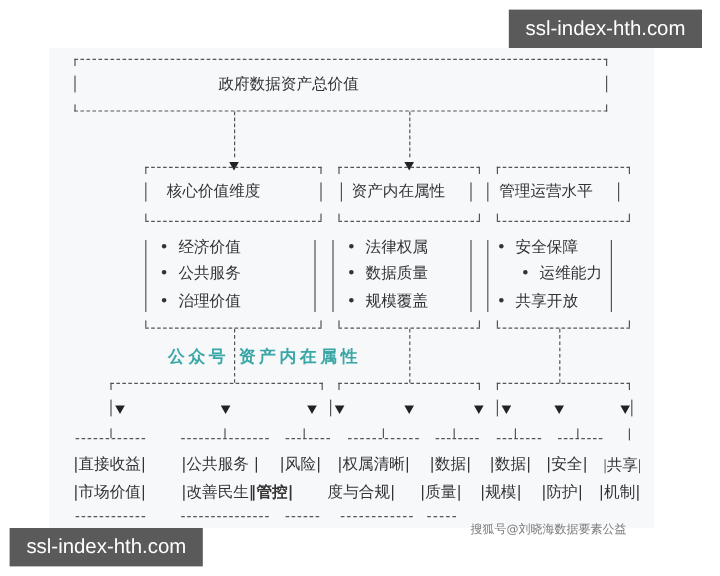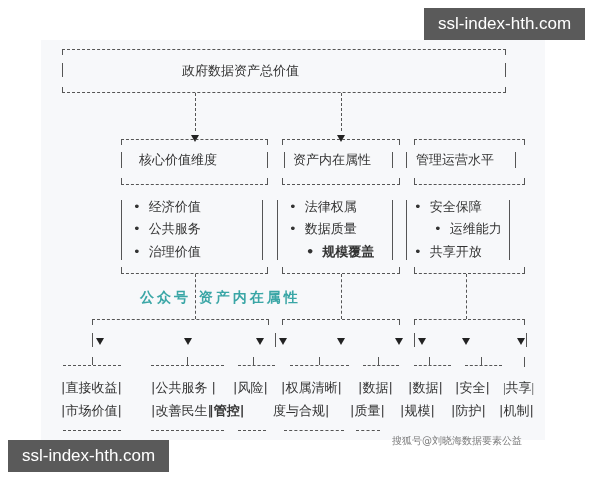--- a/index.html
+++ b/index.html
@@ -67,21 +67,21 @@
   <div class="vl" style="left:284px;top:152px;height:16px;"></div>
   <div class="vl" style="left:392px;top:152px;height:16px;"></div>
   <div class="txt" style="left:293px;top:152px;">资产内在属性</div>
   <div class="hl" style="left:282px;top:184px;width:118px;"></div>
   <div class="tick" style="left:282px;top:178px;"></div>
   <div class="tick" style="left:399px;top:178px;"></div>
   <div class="vl" style="left:277px;top:200px;height:60px;"></div>
   <div class="vl" style="left:392px;top:200px;height:60px;"></div>
   <div class="bullet" style="left:289px;top:199px;">法律权属</div>
   <div class="bullet" style="left:289px;top:221px;">数据质量</div>
-  <div class="bullet" style="left:306px;top:244px;font-weight:bold;">规模覆盖</div>
+  <div class="bullet" style="left:289px;top:244px;">规模覆盖</div>
   <div class="hl" style="left:282px;top:273px;width:118px;"></div>
   <div class="tick" style="left:282px;top:267px;"></div>
   <div class="tick" style="left:399px;top:267px;"></div>
 </div>
 
 <div>
   <div class="hl" style="left:414px;top:139px;width:111px;"></div>
   <div class="tick" style="left:414px;top:139px;"></div>
   <div class="tick" style="left:524px;top:139px;"></div>
   <div class="vl" style="left:406px;top:152px;height:16px;"></div>

